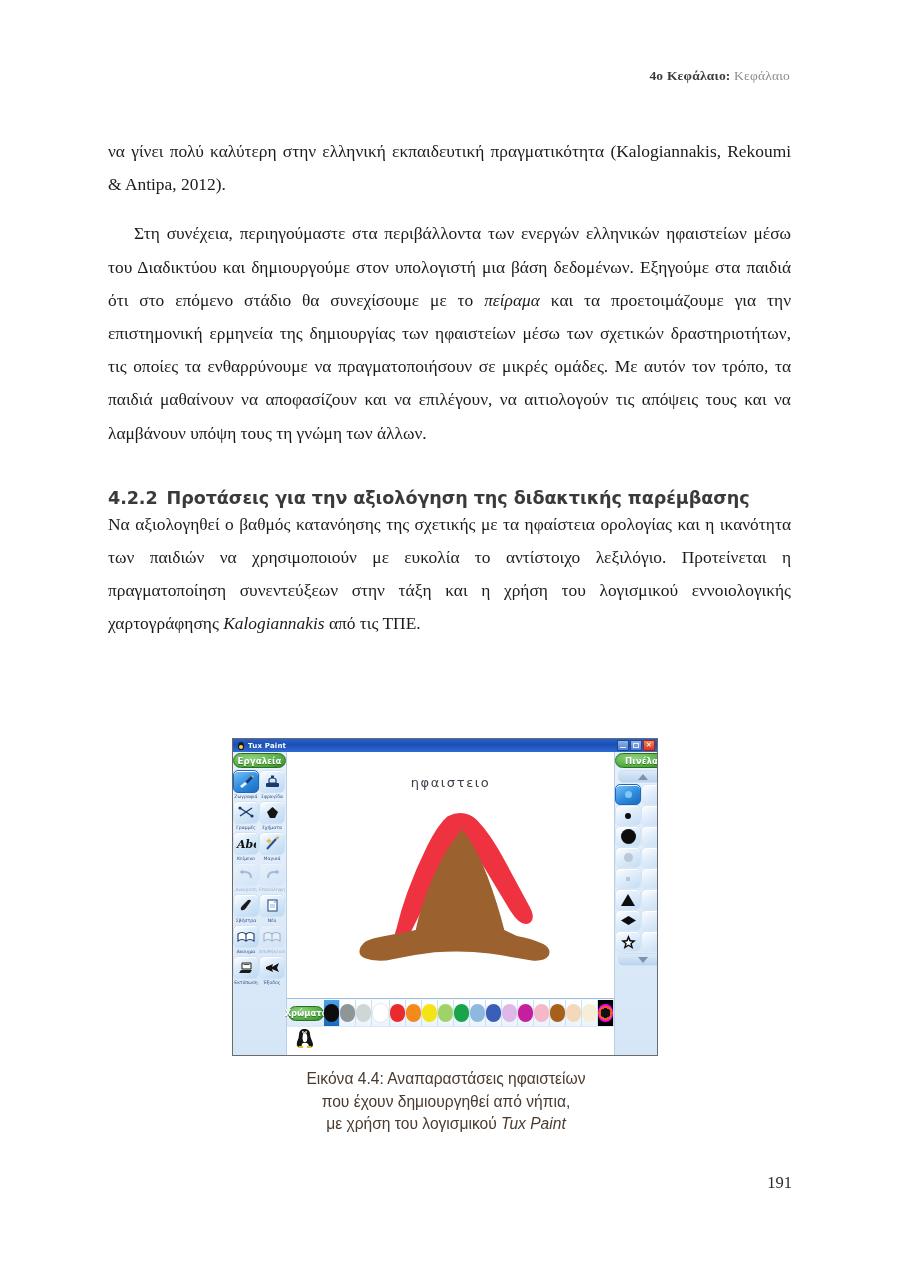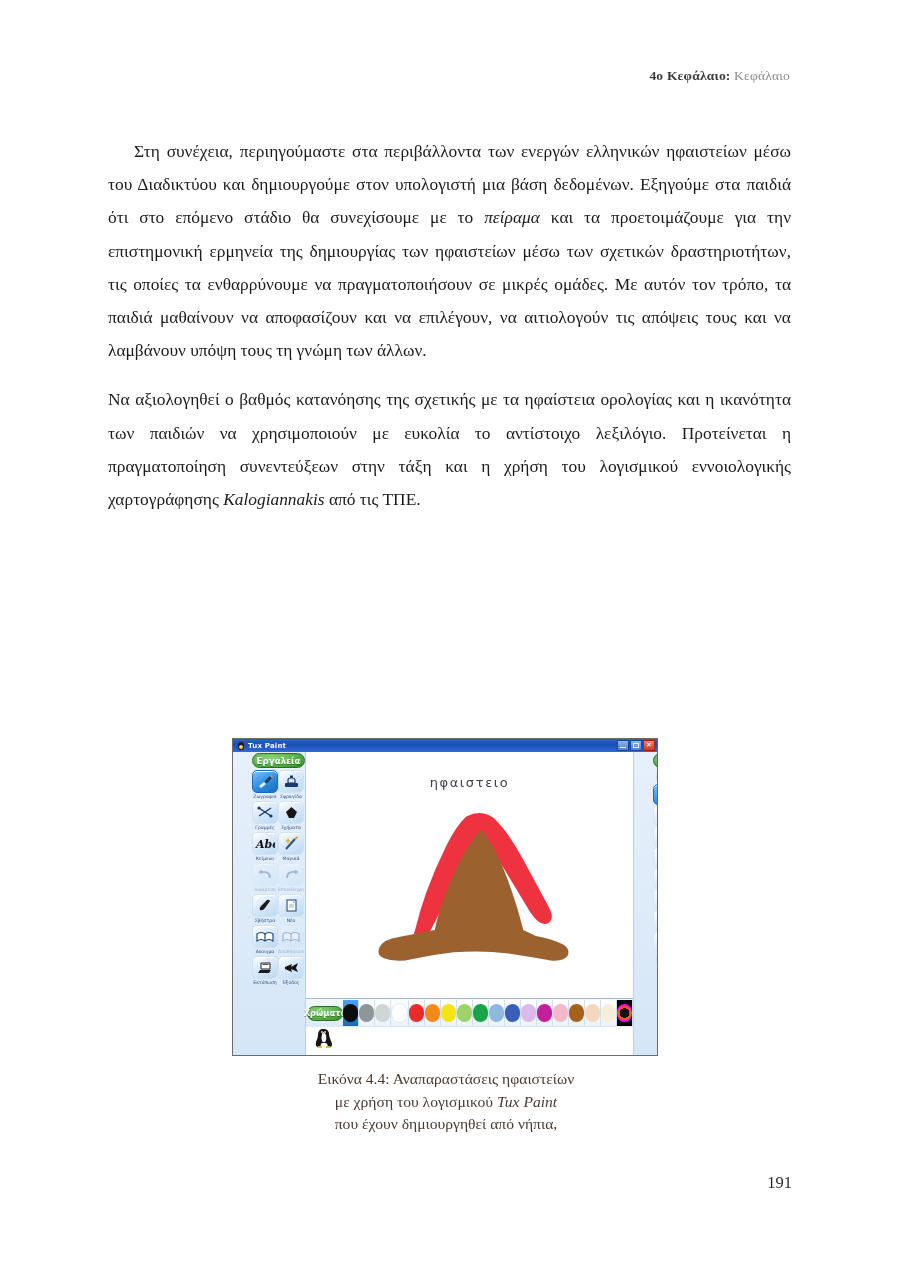--- a/index.html
+++ b/index.html
@@ -119,21 +119,21 @@
     font-size:7px; line-height:8px; text-align:center; font-weight:bold;
   }
 
   .tux-body { position:absolute; left:0; right:0; top:13px; bottom:0; display:flex; }
 
   
   .panel {
     width:55px;
     background:linear-gradient(180deg,#e7f0fb,#d5e6f7);
     position:relative;
-    display:flex; flex-direction:column; align-items:flex-end;padding-left:19px;
+    display:flex; flex-direction:column; align-items:flex-end;
   }
   .panel.left { border-right:1px solid #b9cfe6; }
   .panel.right { border-left:1px solid #b9cfe6; }
 
   .panel-title {
     margin:1px 0 1px 0;
     width:53px; height:15px;
     border-radius:9px;
     background:radial-gradient(ellipse at 35% 30%, #8fd47f 0%, #4aa93a 70%, #2f7f25 100%);
     border:1px solid #2c6f24;
@@ -283,44 +283,46 @@
   }
   .tuxmascot { margin-left:6px; margin-bottom:1px; }
 
   
   .caption {
     margin-top:12px;
     text-align:center;
     font-size:15.6px;
     line-height:22.5px;
     color:#4a3a2f;
-    font-family:Liberation Serif, serif;
+    font-family:Liberation Sans, sans-serif;
   }
   .caption em { font-style:italic; }
 
   .pageno {
     position:absolute; right:108px; bottom:78px;
     font-size:16.5px; color:#2a2a2a;
   }
 </style>
 </head>
 <body>
 
 <div class="page">
 
   <div class="runhead">
     <span class="chap">4ο Κεφάλαιο:</span>
     <span class="topic">Κεφάλαιο</span>
   </div>
 
   <div class="col">
 
+    <p class="body">να γίνει πολύ καλύτερη στην ελληνική εκπαιδευτική πραγματικότητα (Kalogiannakis, Rekoumi &amp; Antipa, 2012).</p>
 
     <p class="body indent"><span>Στη συνέχεια, περιηγούμαστε στα περιβάλλοντα των ενεργών ελληνικών ηφαιστείων μέσω του Διαδικτύου και δημιουργούμε στον υπολογιστή μια βάση δεδομένων. Εξηγούμε στα παιδιά ότι στο επόμενο στάδιο θα συνεχίσουμε με το </span><em>πείραμα</em><span> και τα προετοιμάζουμε για την επιστημονική ερμηνεία της δημιουργίας των ηφαιστείων μέσω των σχετικών δραστηριοτήτων, τις οποίες τα ενθαρρύνουμε να πραγματοποιήσουν σε μικρές ομάδες. Με αυτόν τον τρόπο, τα παιδιά μαθαίνουν να αποφασίζουν και να επιλέγουν, να αιτιολογούν τις απόψεις τους και να λαμβάνουν υπόψη τους τη γνώμη των άλλων.</span></p>
 
+    <h2 class="sec"><span class="num">4.2.2</span><span>Προτάσεις για την αξιολόγηση της διδακτικής παρέμβασης</span></h2>
 
 
     <p class="body"><span>Να αξιολογηθεί ο βαθμός κατανόησης της σχετικής με τα ηφαίστεια ορολογίας και η ικανότητα των παιδιών να χρησιμοποιούν με ευκολία το αντίστοιχο λεξιλόγιο. Προτείνεται η πραγματοποίηση συνεντεύξεων στην τάξη και η χρήση του λογισμικού εννοιολογικής χαρτογράφησης </span><em>Kalogiannakis</em><span> από τις ΤΠΕ.</span></p>
   </div>
 
   <div class="figure">
 
     <div class="tux-window">
 
       <div class="titlebar">
@@ -668,20 +670,20 @@
           <div class="scroll-arrow down">
               <span class="tri"></span>
             </div>
         </div>
 
       </div>
     </div>
 
     <div class="caption">
       <div>Εικόνα 4.4: Αναπαραστάσεις ηφαιστείων</div>
+      <div>που έχουν δημιουργηθεί από νήπια,</div>
       <div><span>με χρήση του λογισμικού </span><em>Tux Paint</em></div>
-      <div>που έχουν δημιουργηθεί από νήπια,</div>
     </div>
   </div>
 
   <div class="pageno">191</div>
 
 </div>
 
 </body></html>

